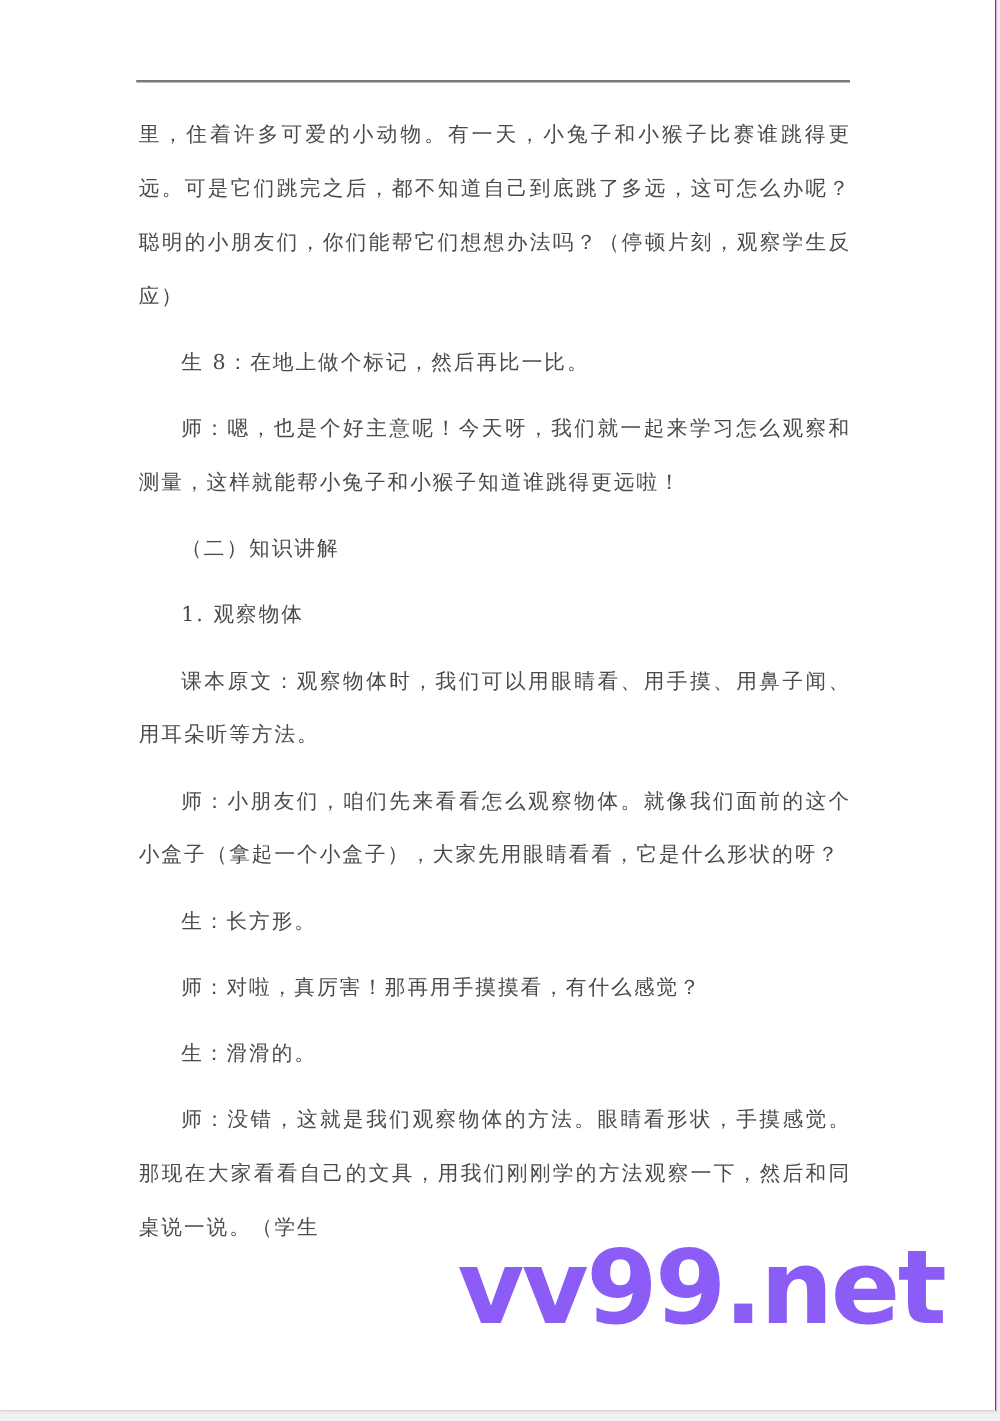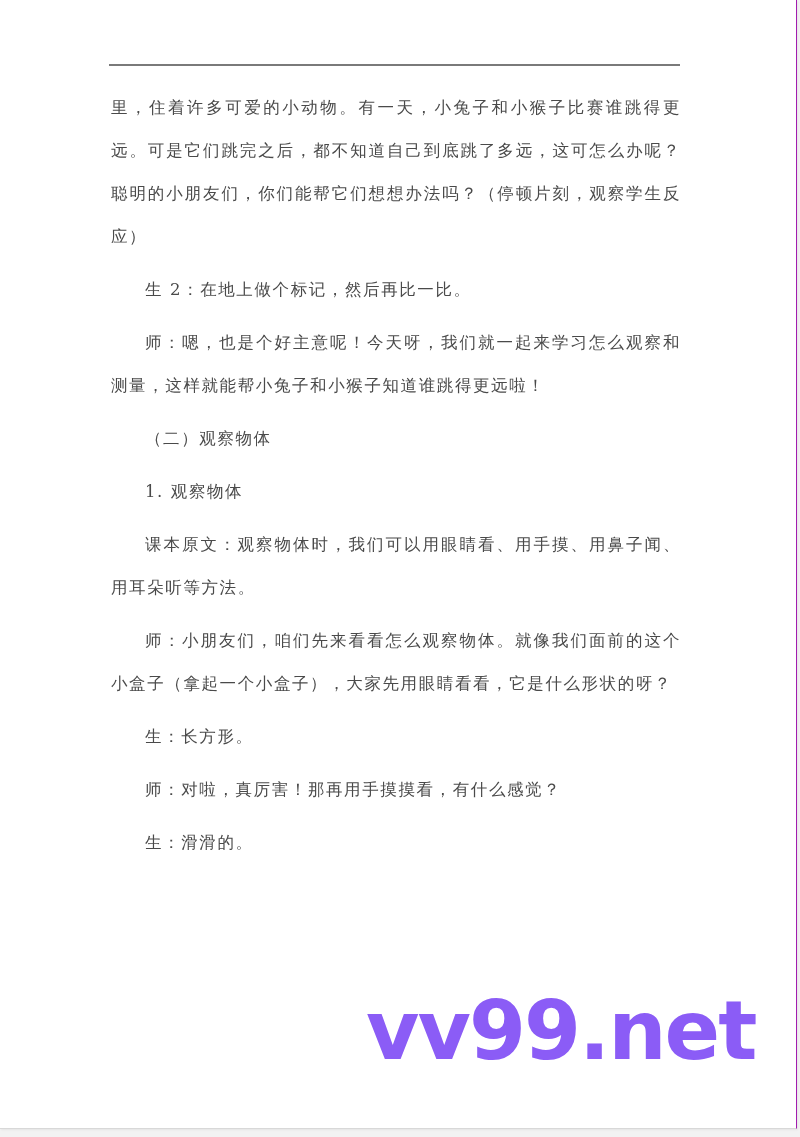--- a/index.html
+++ b/index.html
@@ -68,25 +68,26 @@
     }
   </style>
 </head>
 <body>
 
 <div class="page">
   <div class="header-rule"></div>
 
   <div class="content">
     <p class="para noindent">里，住着许多可爱的小动物。有一天，小兔子和小猴子比赛谁跳得更远。可是它们跳完之后，都不知道自己到底跳了多远，这可怎么办呢？聪明的小朋友们，你们能帮它们想想办法吗？（停顿片刻，观察学生反应）</p>
-    <p class="para">生 2：在地上做个标记，然后再比一比。</p>
+    <p class="para">生 8：在地上做个标记，然后再比一比。</p>
     <p class="para">师：嗯，也是个好主意呢！今天呀，我们就一起来学习怎么观察和测量，这样就能帮小兔子和小猴子知道谁跳得更远啦！</p>
-    <p class="para">（二）观察物体</p>
+    <p class="para">（二）知识讲解</p>
     <p class="para">1. 观察物体</p>
     <p class="para">课本原文：观察物体时，我们可以用眼睛看、用手摸、用鼻子闻、用耳朵听等方法。</p>
     <p class="para">师：小朋友们，咱们先来看看怎么观察物体。就像我们面前的这个小盒子（拿起一个小盒子），大家先用眼睛看看，它是什么形状的呀？</p>
     <p class="para">生：长方形。</p>
     <p class="para">师：对啦，真厉害！那再用手摸摸看，有什么感觉？</p>
     <p class="para">生：滑滑的。</p>
+    <p class="para">师：没错，这就是我们观察物体的方法。眼睛看形状，手摸感觉。那现在大家看看自己的文具，用我们刚刚学的方法观察一下，然后和同桌说一说。（学生</p>
   </div>
 
   <div class="watermark">vv99.net</div>
 </div>
 
 </body></html>

